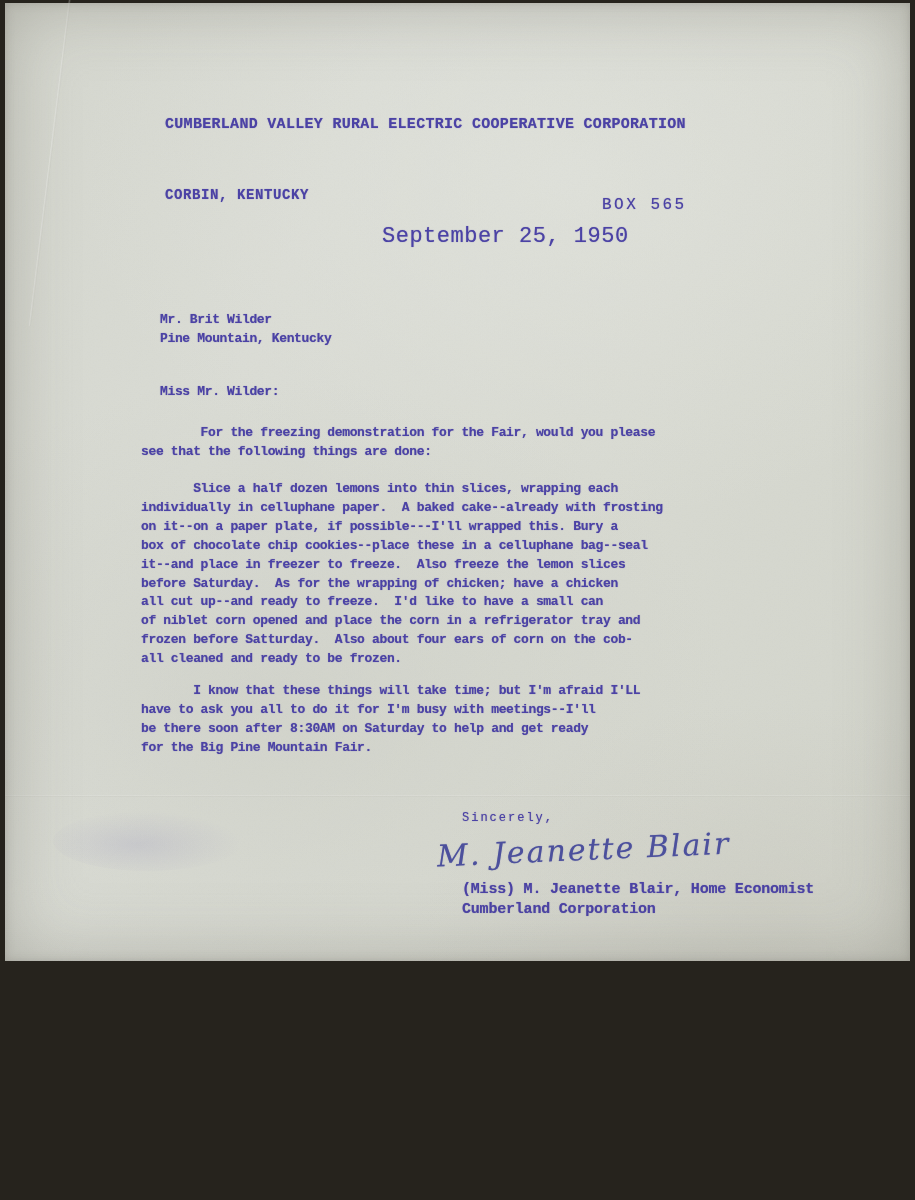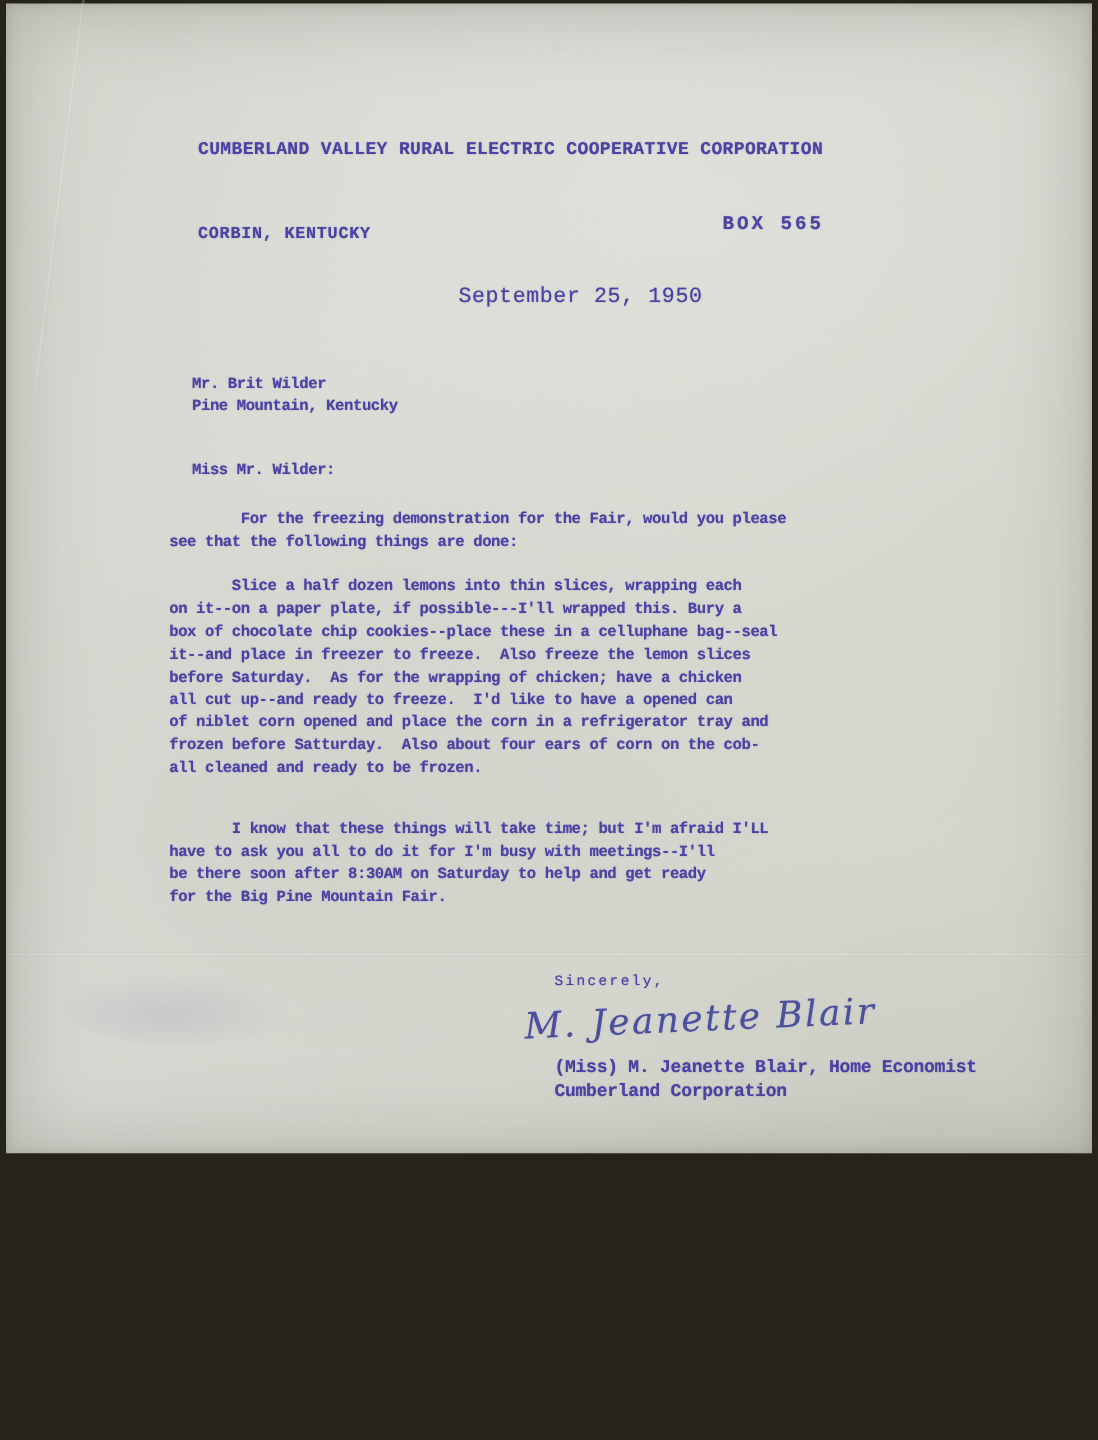--- a/index.html
+++ b/index.html
@@ -22,22 +22,22 @@
   .crease-d{position:absolute;left:44px;top:-6px;width:2px;height:330px;transform:rotate(7deg);
     background:linear-gradient(90deg, rgba(255,255,255,.65), rgba(150,148,135,.2));opacity:.55;}
   .smudge{position:absolute;left:48px;top:808px;width:190px;height:60px;border-radius:50%;
     background:radial-gradient(ellipse at 45% 55%, rgba(96,88,168,.12), rgba(96,88,168,0) 70%);}
 
   .ink{color:#4a41a6;text-shadow:0 0 1px rgba(64,54,150,.6);}
   .tline{white-space:pre;font-weight:bold;}
 
   .org{position:absolute;left:160px;top:113px;font-size:15px;font-weight:bold;letter-spacing:.3px;}
   .city{position:absolute;left:160px;top:184px;font-size:14px;font-weight:bold;letter-spacing:.6px;}
-  .boxno{position:absolute;left:597px;top:175px;font-size:16px;letter-spacing:2.5px;font-weight:bold;}
-  .dateline{position:absolute;left:377px;top:235px;font-size:18px;letter-spacing:.5px;}
+  .boxno{position:absolute;left:597px;top:193px;font-size:16px;letter-spacing:2.5px;}
+  .dateline{position:absolute;left:377px;top:221px;font-size:22px;letter-spacing:.5px;}
 
   .body-txt{font-size:13px;letter-spacing:-.35px;line-height:18.9px;}
   .recipient{position:absolute;left:155px;top:308px;}
   .salutation{position:absolute;left:155px;top:380px;}
   .para1{position:absolute;left:136px;top:421px;}
   .para2{position:absolute;left:136px;top:477px;}
   .para3{position:absolute;left:136px;top:679px;}
 
   .valediction{position:absolute;left:457px;top:808px;font-size:12px;letter-spacing:2px;}
   .signature{
@@ -77,25 +77,26 @@
 
     <div class="salutation body-txt ink tline">Miss Mr. Wilder:</div>
 
     <div class="para1 body-txt ink">
         <div class="tline">        For the freezing demonstration for the Fair, would you please</div>
         <div class="tline">see that the following things are done:</div>
       </div>
 
     <div class="para2 body-txt ink">
         <div class="tline">       Slice a half dozen lemons into thin slices, wrapping each</div>
+        <div class="tline">individually in celluphane paper.  A baked cake--already with frosting</div>
         <div class="tline">on it--on a paper plate, if possible---I'll wrapped this. Bury a</div>
         <div class="tline">box of chocolate chip cookies--place these in a celluphane bag--seal</div>
         <div class="tline">it--and place in freezer to freeze.  Also freeze the lemon slices</div>
         <div class="tline">before Saturday.  As for the wrapping of chicken; have a chicken</div>
-        <div class="tline">all cut up--and ready to freeze.  I'd like to have a opened can</div>
+        <div class="tline">all cut up--and ready to freeze.  I'd like to have a small can</div>
         <div class="tline">of niblet corn opened and place the corn in a refrigerator tray and</div>
         <div class="tline">frozen before Satturday.  Also about four ears of corn on the cob-</div>
         <div class="tline">all cleaned and ready to be frozen.</div>
       </div>
 
     <div class="para3 body-txt ink">
         <div class="tline">       I know that these things will take time; but I'm afraid I'LL</div>
         <div class="tline">have to ask you all to do it for I'm busy with meetings--I'll</div>
         <div class="tline">be there soon after 8:30AM on Saturday to help and get ready</div>
         <div class="tline">for the Big Pine Mountain Fair.</div>

